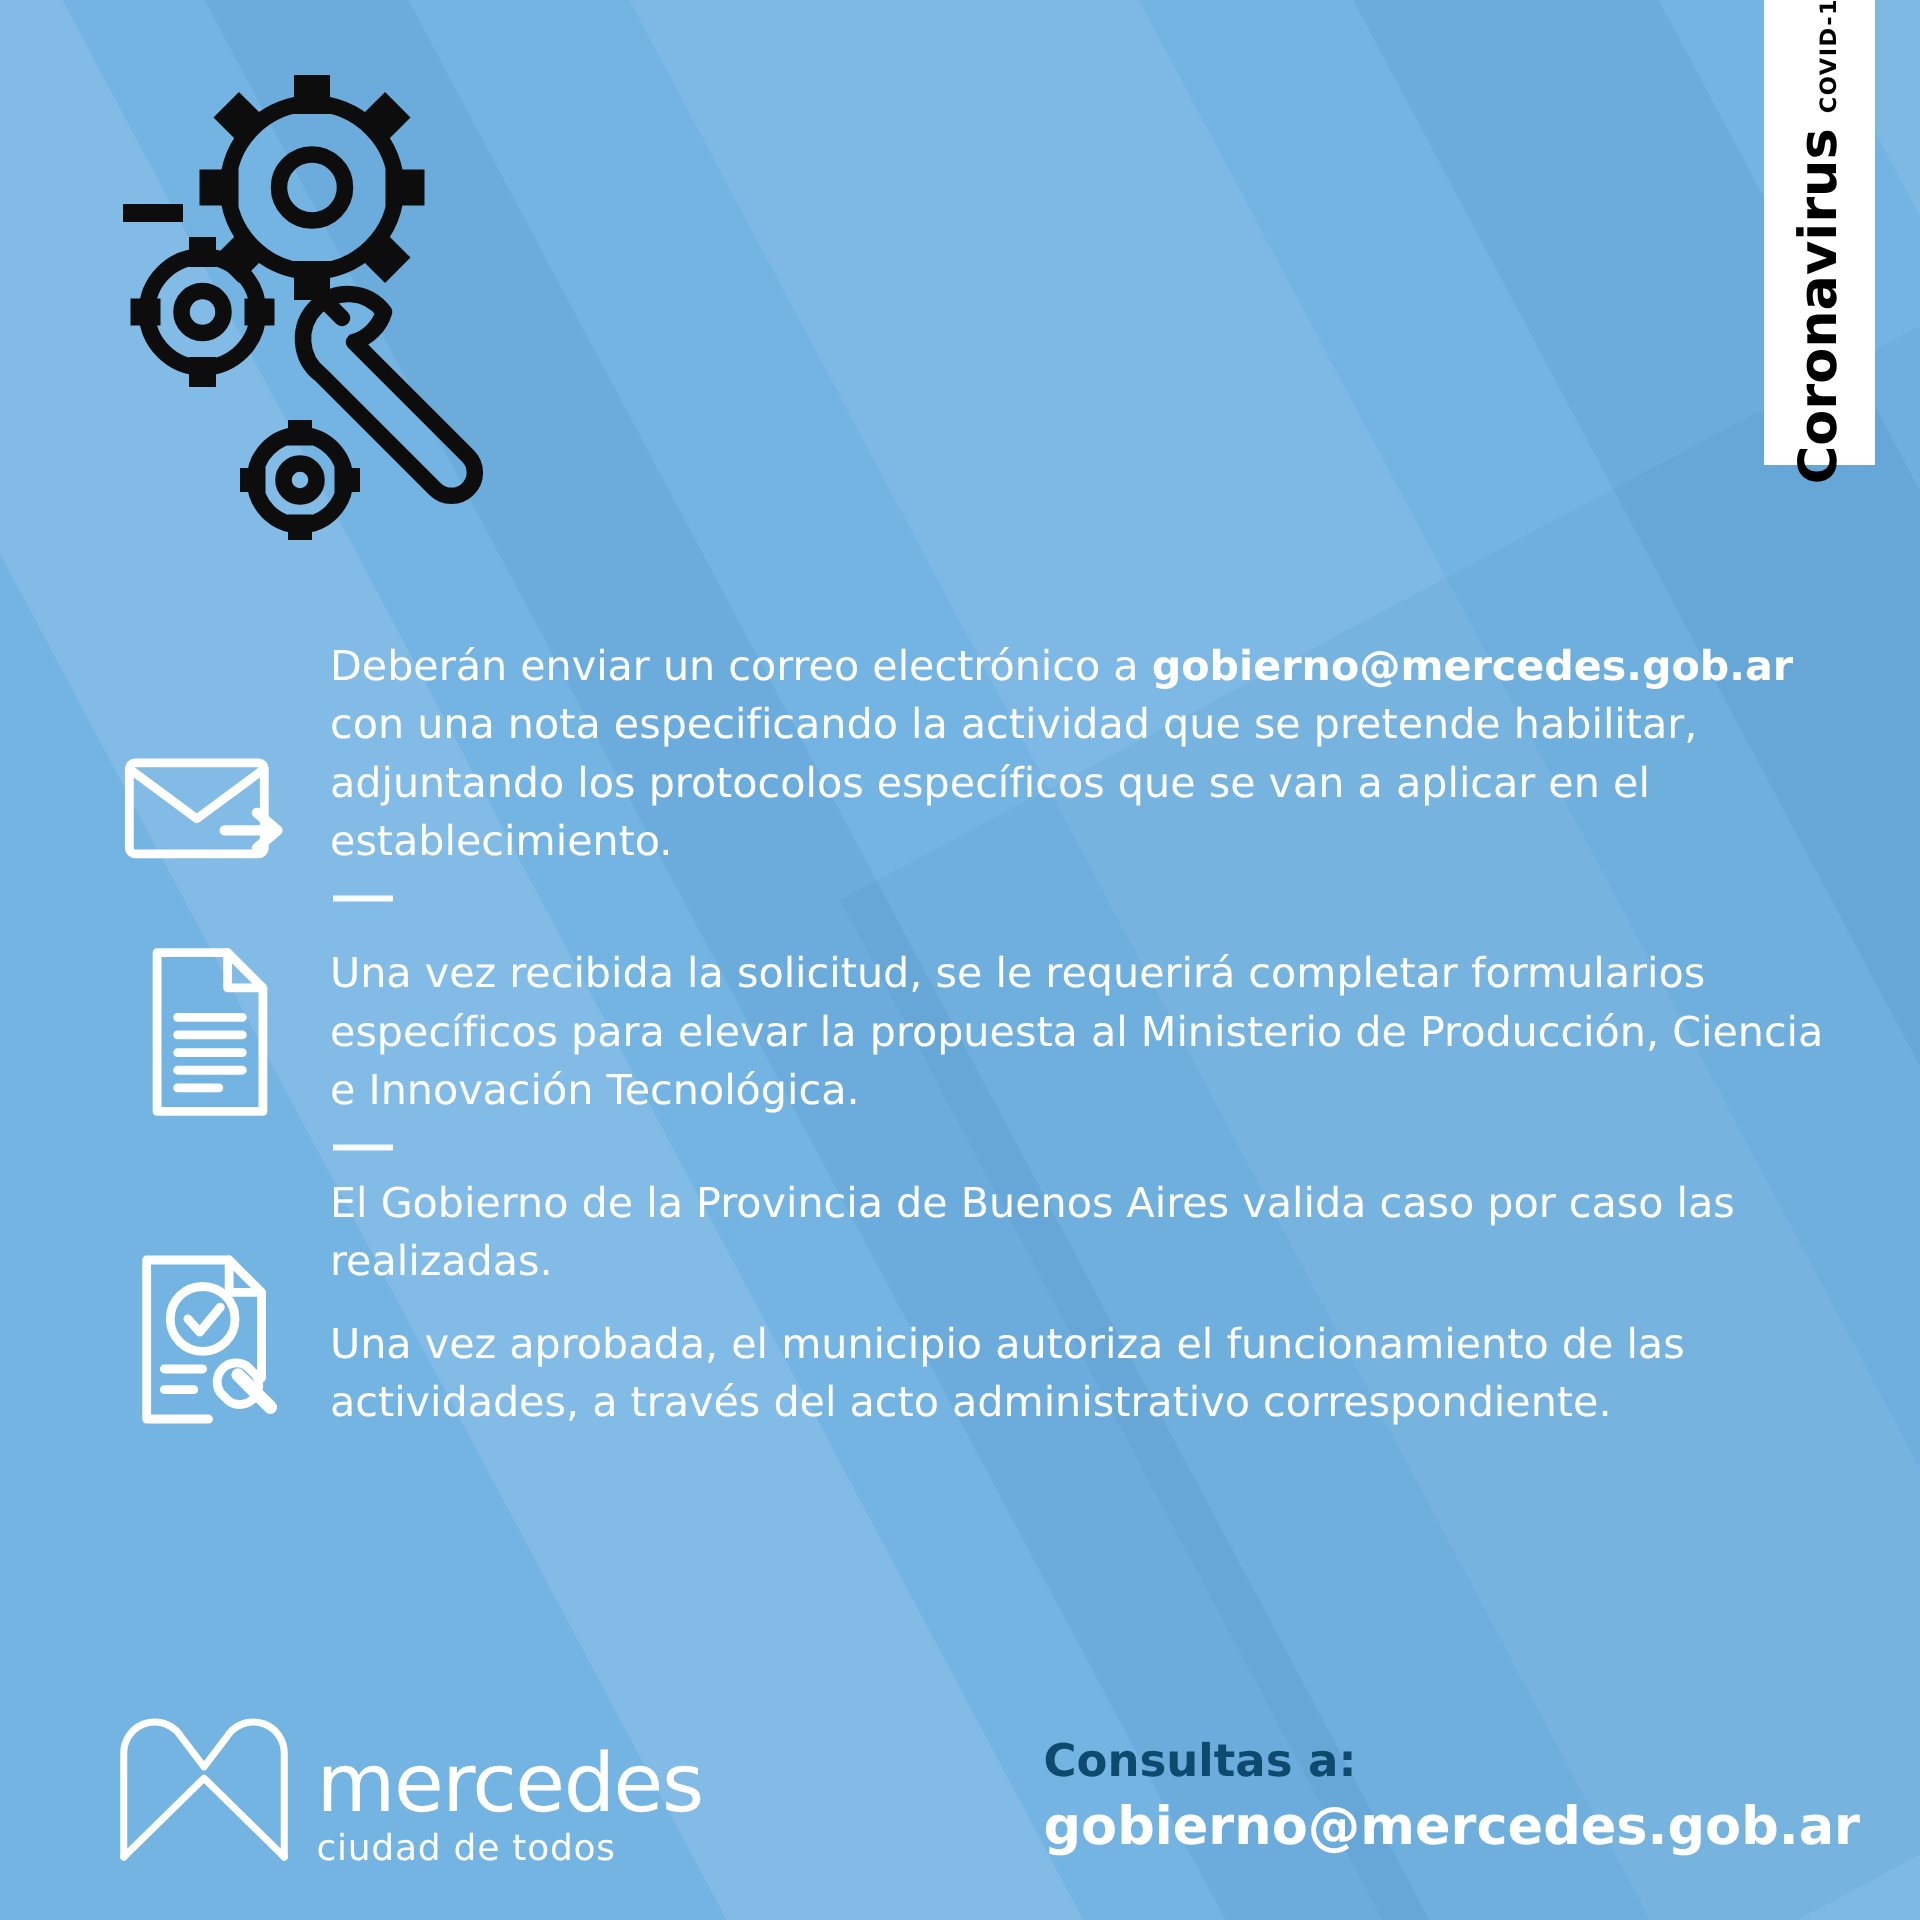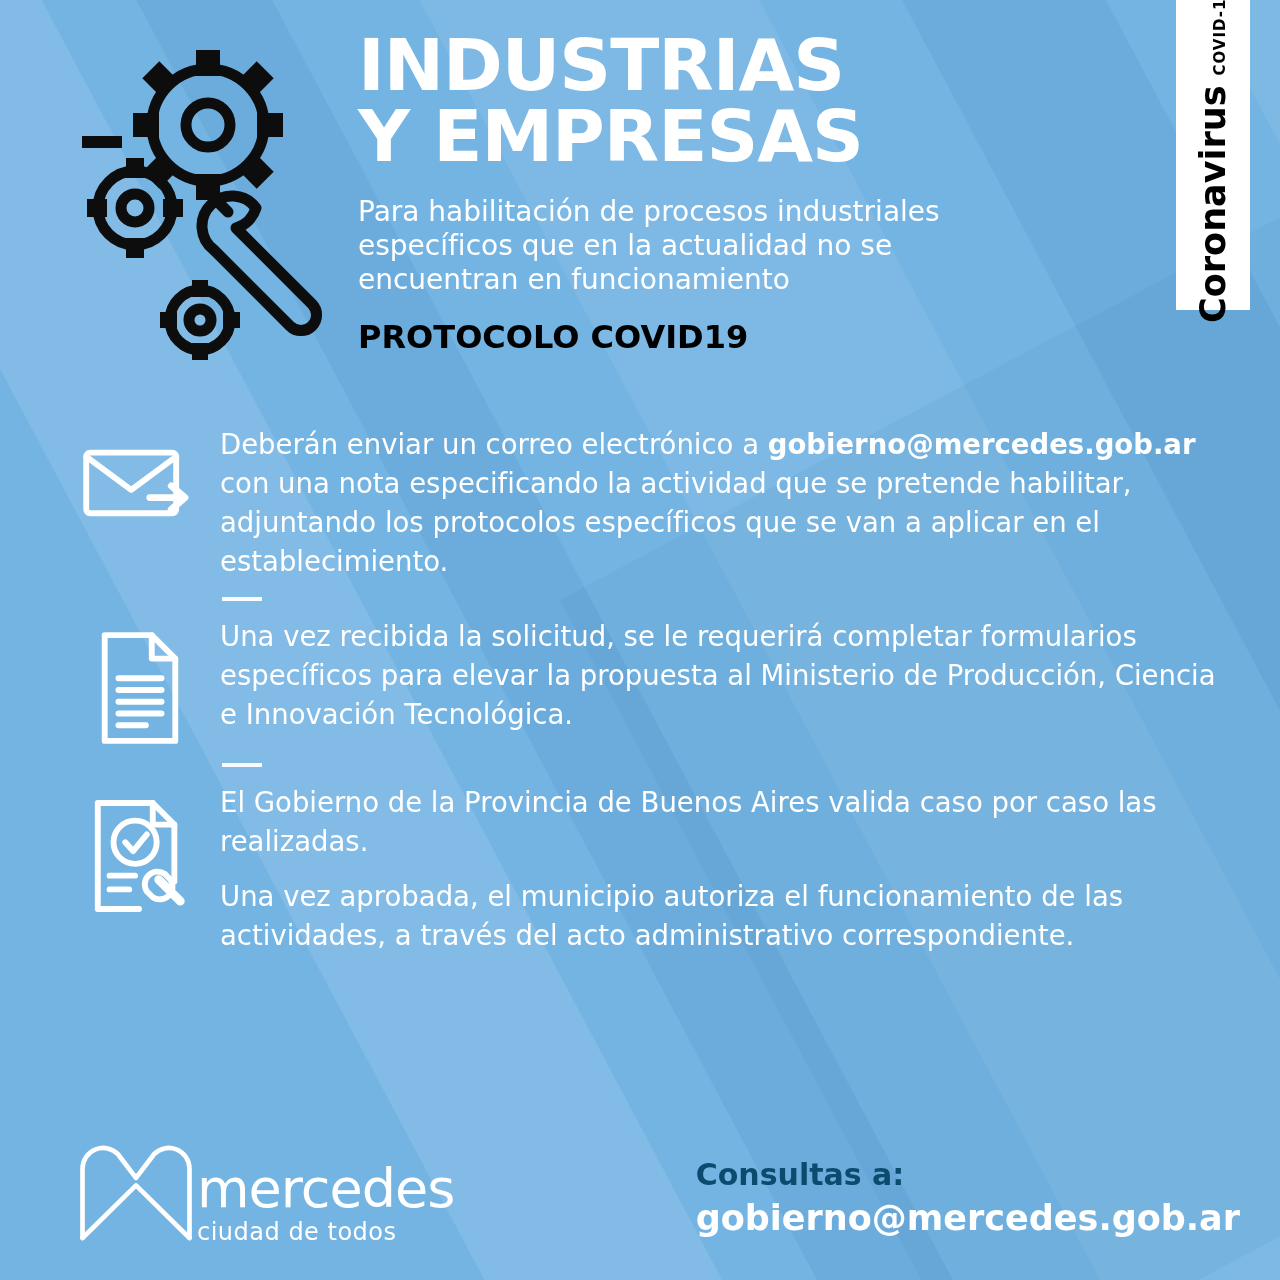--- a/index.html
+++ b/index.html
@@ -70,21 +70,21 @@
   }
   .protocol {
     color:#000000;
     font-size:32px;
     font-weight:bold;
     margin-top:20px;
   }
 
   
   .rows { position:absolute; left:0; top:425px; width:1280px; }
-  .row { display:flex; align-items:flex-start; padding:0 54px 0 60px; }
+  .row { display:flex; align-items:flex-end; padding:0 54px 0 60px; }
   .row .icon-cell {
     width:160px; flex:0 0 160px;
     display:flex; justify-content:center; padding-top:12px;
   }
   .row .text-cell { flex:1; }
   .row p {
     color:#ffffff;
     font-size:27.5px;
     line-height:1.42;
   }
@@ -94,21 +94,21 @@
   .divider-wrap { padding-left:222px; }
   .divider {
     width:40px; height:4px; background:#ffffff; opacity:0.95;
     margin:16px 0;
   }
 
   
   .footer { position:absolute; left:0; bottom:28px; width:1280px; height:150px; }
   .logo-block {
     position:absolute; left:75px; bottom:8px;
-    display:flex; align-items:flex-end; 
+    display:flex; align-items:flex-end; gap:14px;
   }
   .logo-word { color:#ffffff; line-height:1; }
   .logo-name { font-size:54px; letter-spacing:-1px; }
   .logo-tag { font-size:24px; margin-top:4px; letter-spacing:0.5px; }
 
   .contact {
     position:absolute; right:40px; bottom:14px; text-align:left;
   }
   .contact-label { color:#0c4a6e; font-size:30px; font-weight:bold; }
   .contact-mail { color:#ffffff; font-size:35px; font-weight:bold; margin-top:6px; }
@@ -179,28 +179,20 @@
 
       <line x1="22" y1="112" x2="62" y2="112" stroke-width="12"></line>
 
       <g stroke-width="11" stroke-linecap="round" stroke-linejoin="round">
         <path d="M196 178 a30 30 0 1 0 -42 42 l76 76 a14 14 0 0 0 22 -22 l-76 -76 a30 30 0 0 0 20 -20 z"></path>
         <path d="M168 182 l-20 -20"></path>
       </g>
     </svg>
   </div>
 
-  <div class="header-text">
-    <div class="title">
-      <div>INDUSTRIAS</div>
-      <div>Y EMPRESAS</div>
-    </div>
-    <div class="subtitle">Para habilitación de procesos industriales específicos que en la actualidad no se encuentran en funcionamiento</div>
-    <div class="protocol">PROTOCOLO COVID19</div>
-  </div>
 
   <div class="rows">
 
     <div class="row">
       <div class="icon-cell">
         <span>
           <svg viewBox="0 0 120 90" width="118" height="88" fill="none" stroke="#ffffff" stroke-width="6" stroke-linejoin="round" stroke-linecap="round">
             <rect x="5" y="16" width="92" height="62" rx="4"></rect>
             <path d="M5 20 L51 54 L97 20"></path>
             <path d="M70 62 h34 m-12 -12 l14 12 l-14 12" stroke-width="7"></path>

